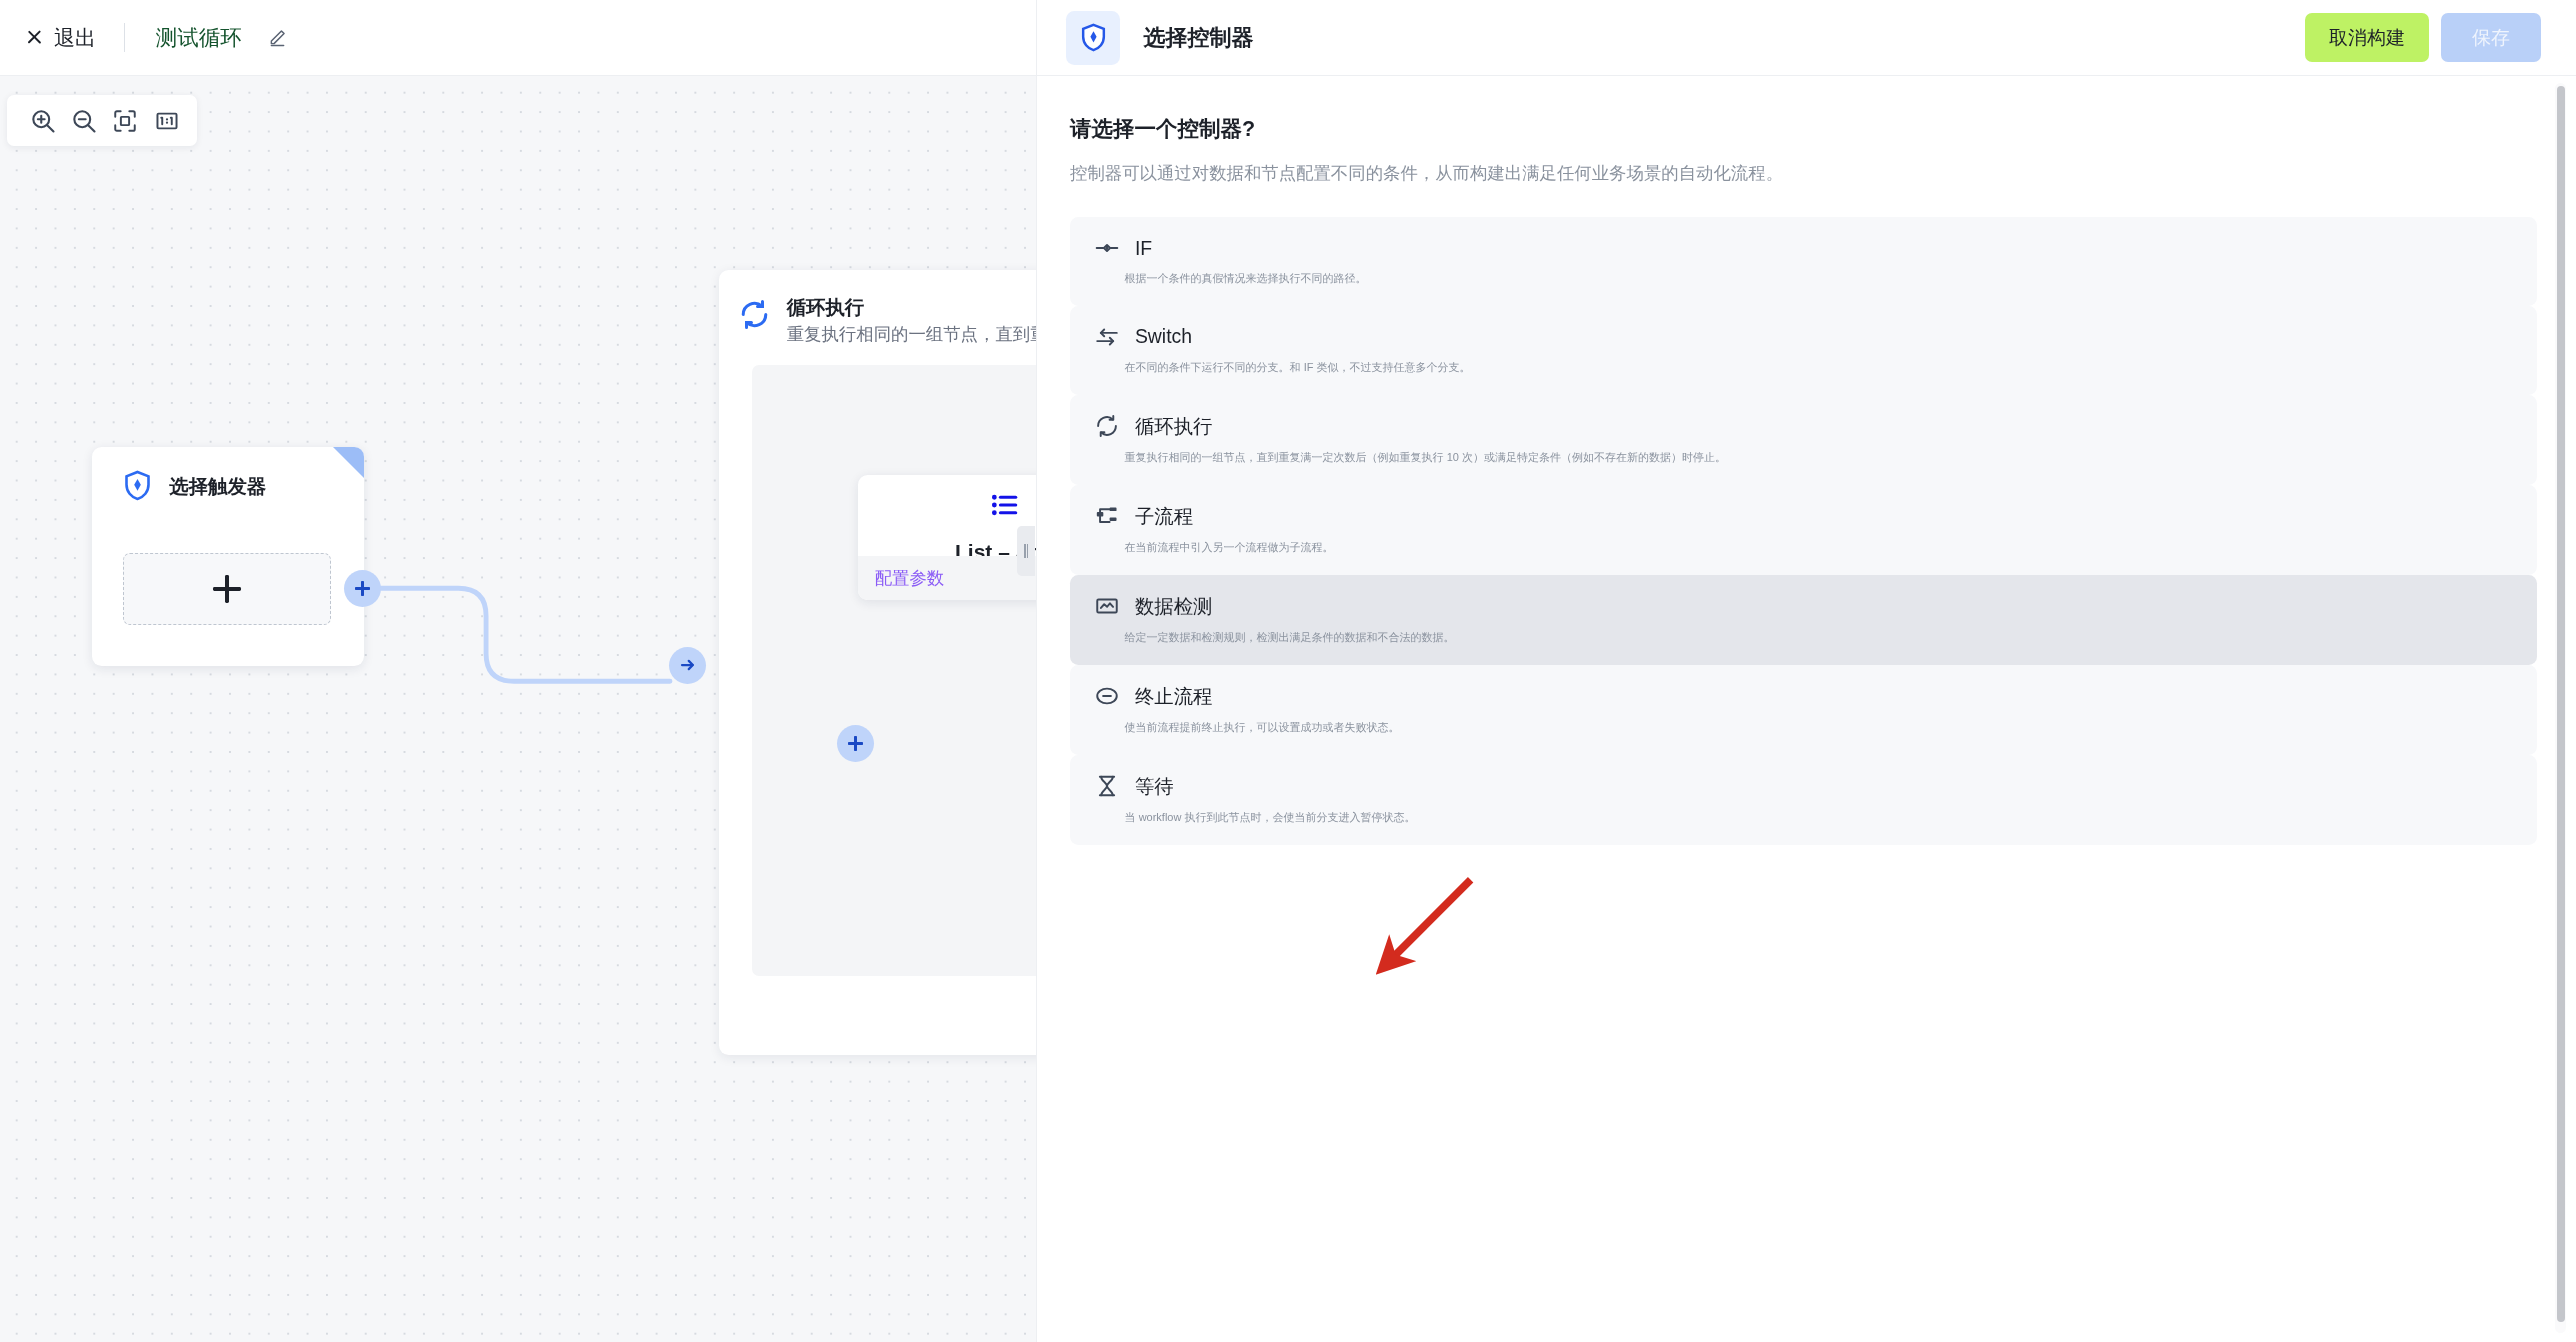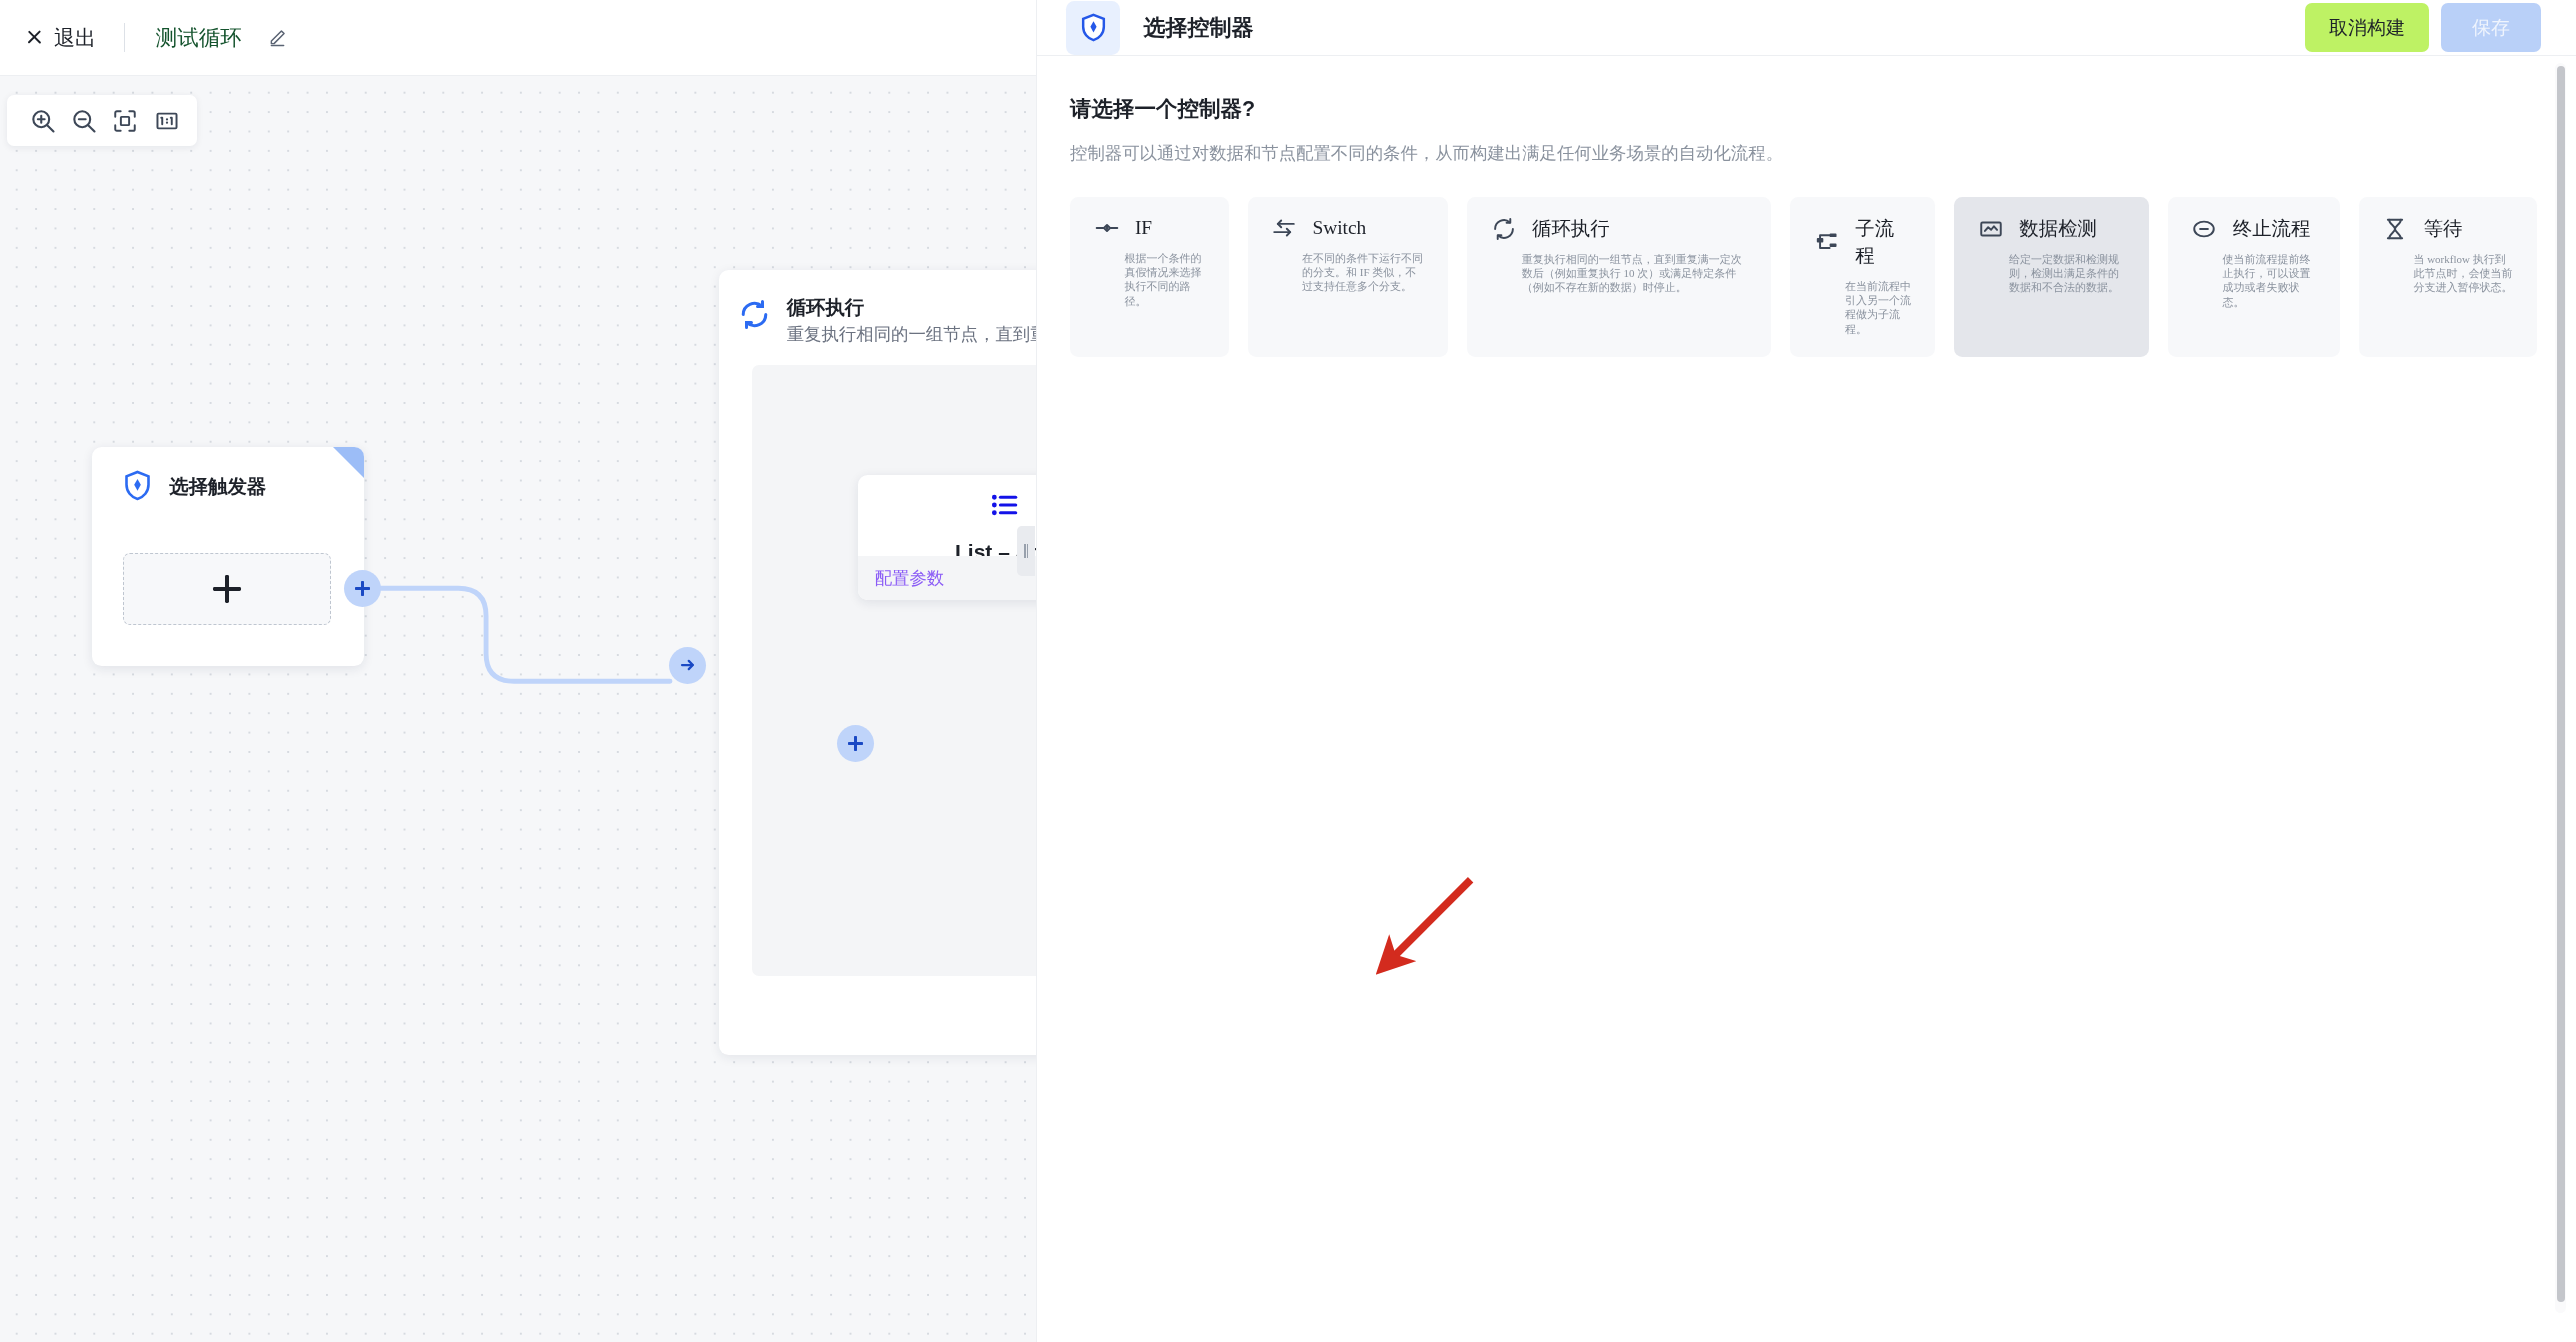--- a/index.html
+++ b/index.html
@@ -125,21 +125,21 @@
   }
   .handle-bars::before { left: 0; }
   .handle-bars::after { left: 2.8px; }
 
   
   #panel {
     position: absolute; left: 1036px; top: 0; width: 1540px; height: 1343px;
     background:#ffffff; border-left: 0.7px solid #EDEFF2;
   }
   #panel-head {
-    position: relative; height: 56px; border-bottom: 0.7px solid #EDEFF2;
+    position: relative; height: 76px; border-bottom: 0.7px solid #EDEFF2;
     display:flex; align-items:center; padding: 0 35px 0 29px;
   }
   #panel-icon-box {
     width: 54px; height: 54px; background:#E8F0FE; border-radius: 8.3px;
     display:flex; align-items:center; justify-content:center; flex: 0 0 auto;
   }
   #panel-title { font-size: 22px; font-weight: 700; color:#1D2129; margin-left: 23.6px; }
   #panel-actions { margin-left: auto; display:flex; gap: 12.5px; }
   .btn {
     height: 49px; border-radius: 7px; display:flex; align-items:center;
@@ -147,21 +147,21 @@
     font-family: inherit;
   }
   #btn-cancel { background:#bef264; color:#1D2129; padding: 0 23.6px; }
   #btn-save { background:#B9D0F8; color:#EFF4FD; padding: 0 31px; }
 
   #panel-body { position: relative; height: 1266px; overflow: hidden; }
   #panel-inner { padding: 38px 39px 0 33px; }
   #q-title { font-size: 21.5px; font-weight: 700; color:#1D2129; }
   #q-sub { font-size: 17.4px; color:#8A929E; margin-top: 18px; }
 
-  #ctrl-list { margin-top: 32px; display:flex; flex-direction: row; gap: 19px; font-family: Liberation Serif, serif; }
+  #ctrl-list { margin-top: 32px; display:flex; flex-direction: column; gap: 0; }
   .ctrl-item {
     background:#F7F8FA; border-radius: 8.3px; padding: 18px 23.6px 21px 23.6px;
     cursor: pointer;
   }
   .ctrl-item.hl { background:#E4E6EB; }
   .ctrl-row { display:flex; align-items:center; gap: 15.3px; }
   .ctrl-name { font-size: 19.4px; color:#1D2129; }
   .ctrl-desc { font-size: 11px; color:#8A929E; margin-top: 9.7px; margin-left: 31px; line-height: 1.3; }
 
   #panel-scrollbar {

